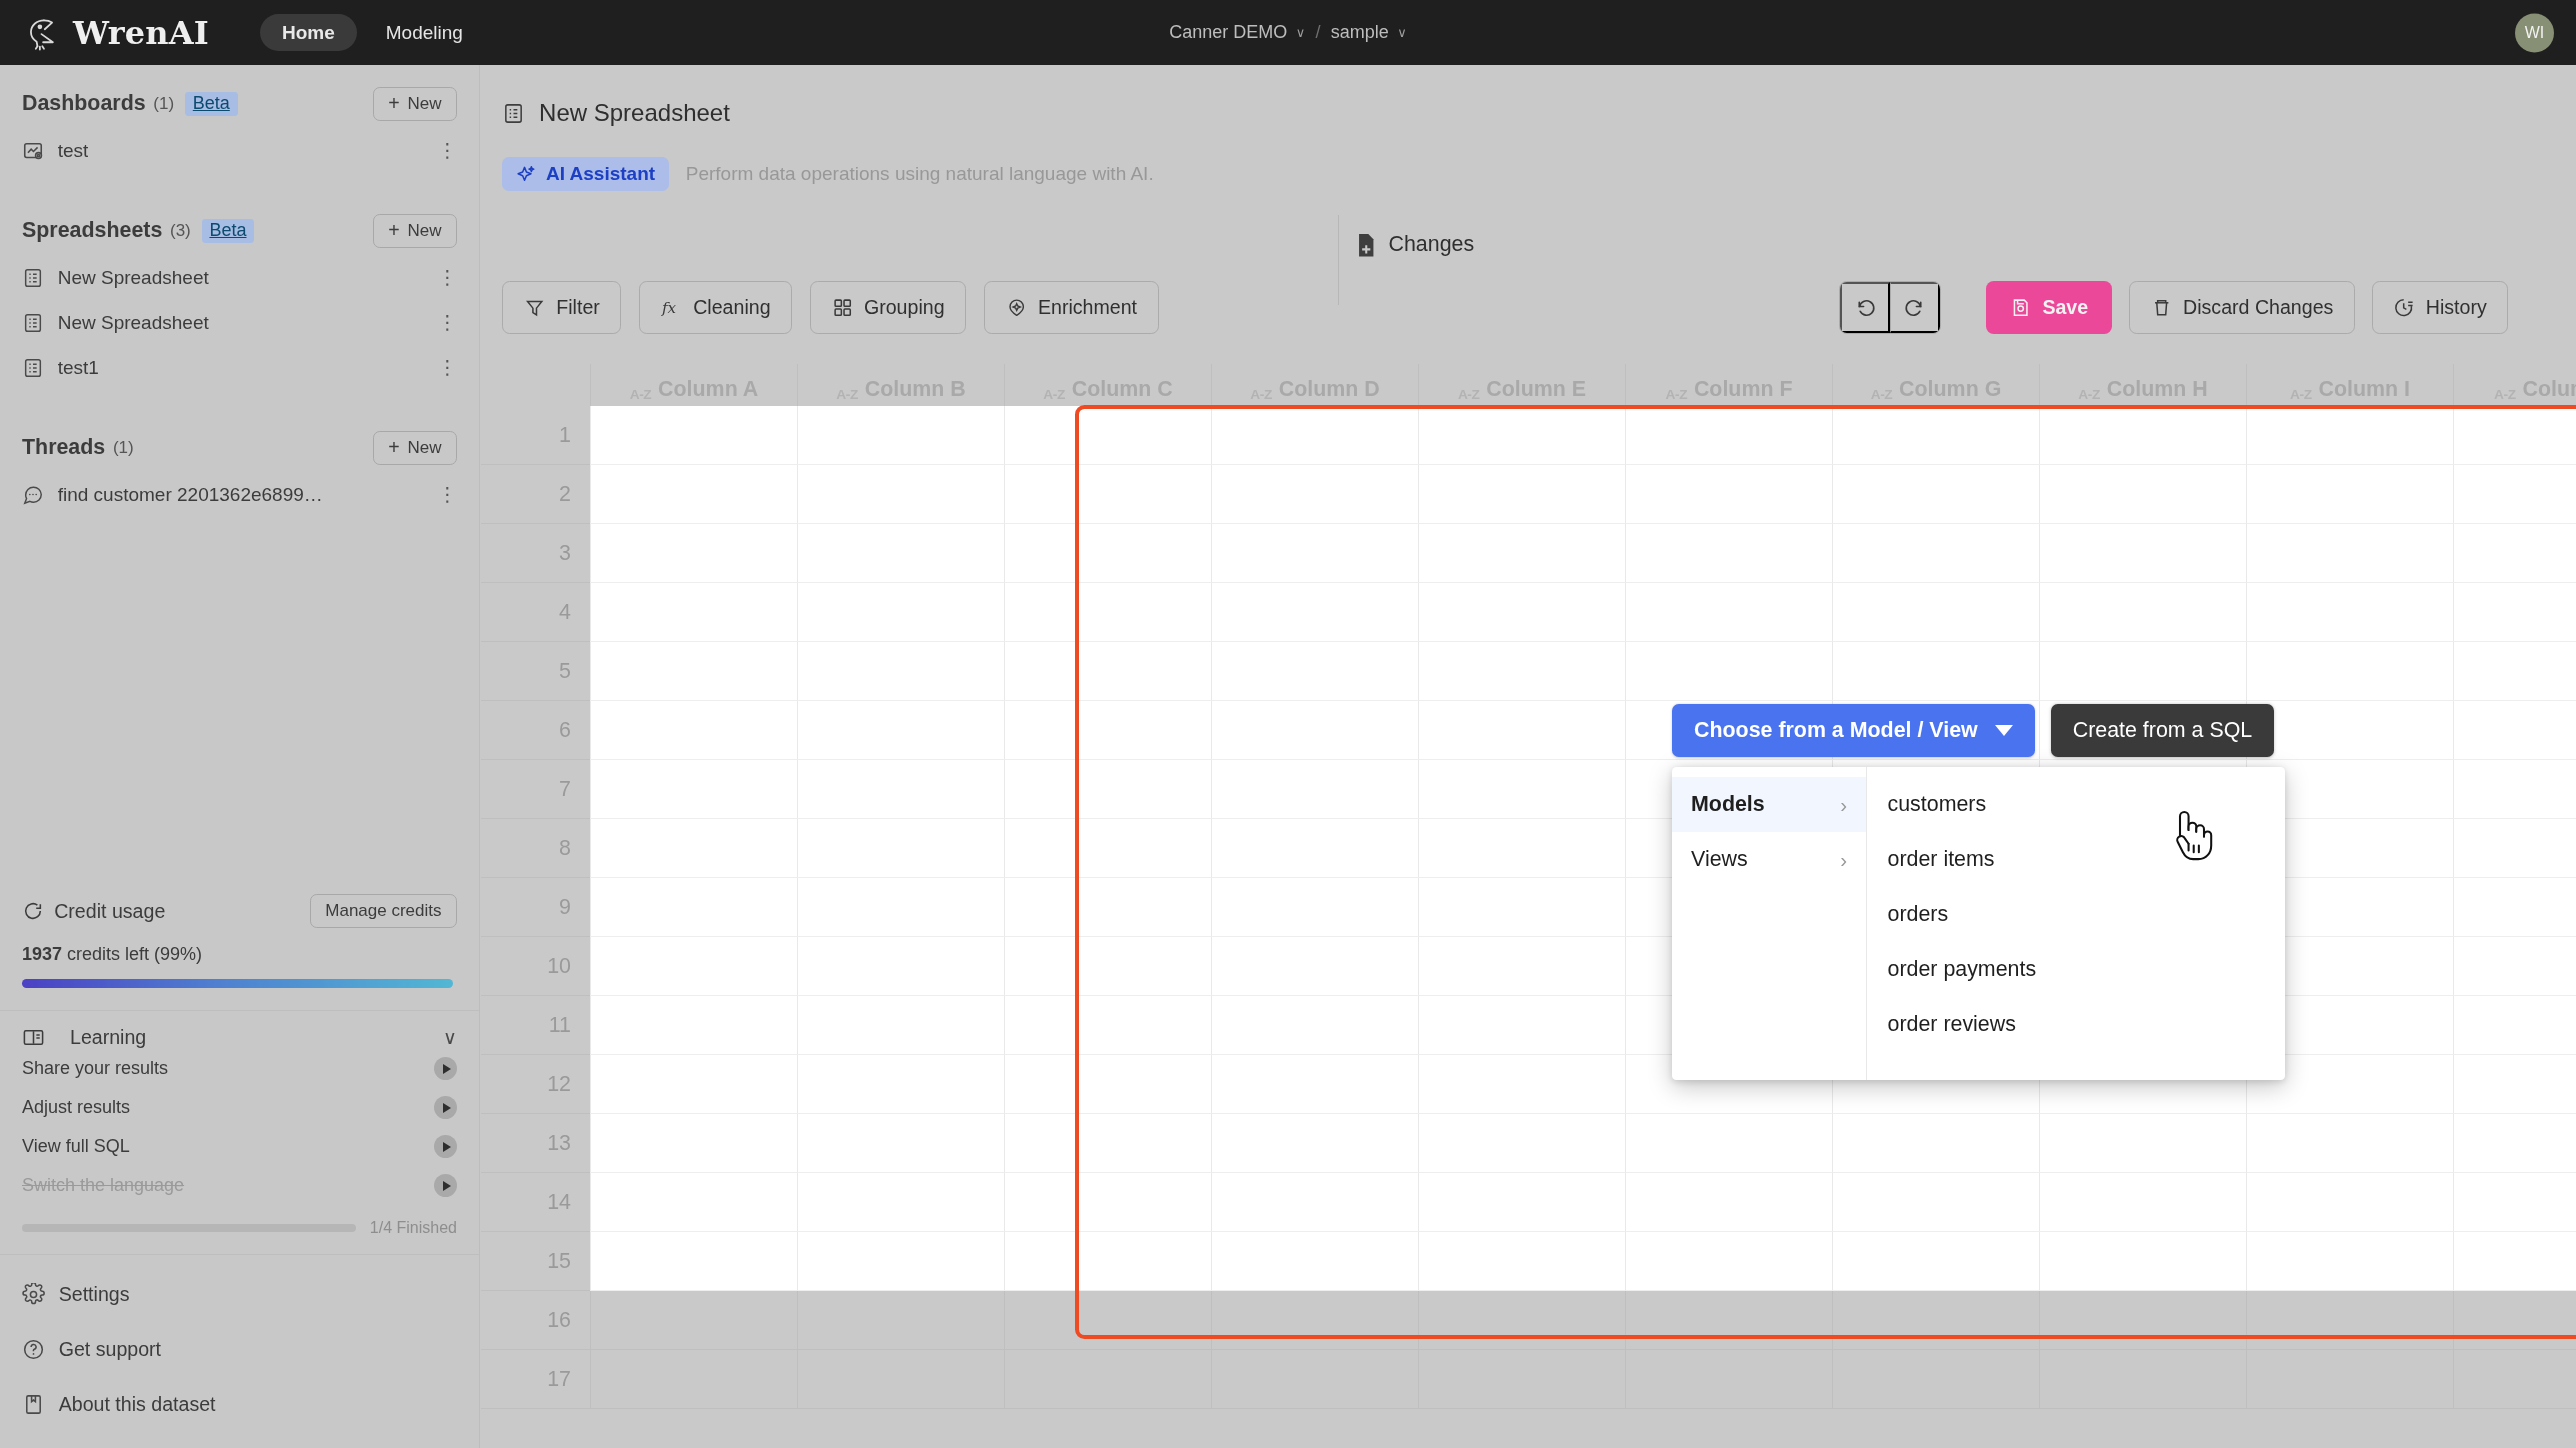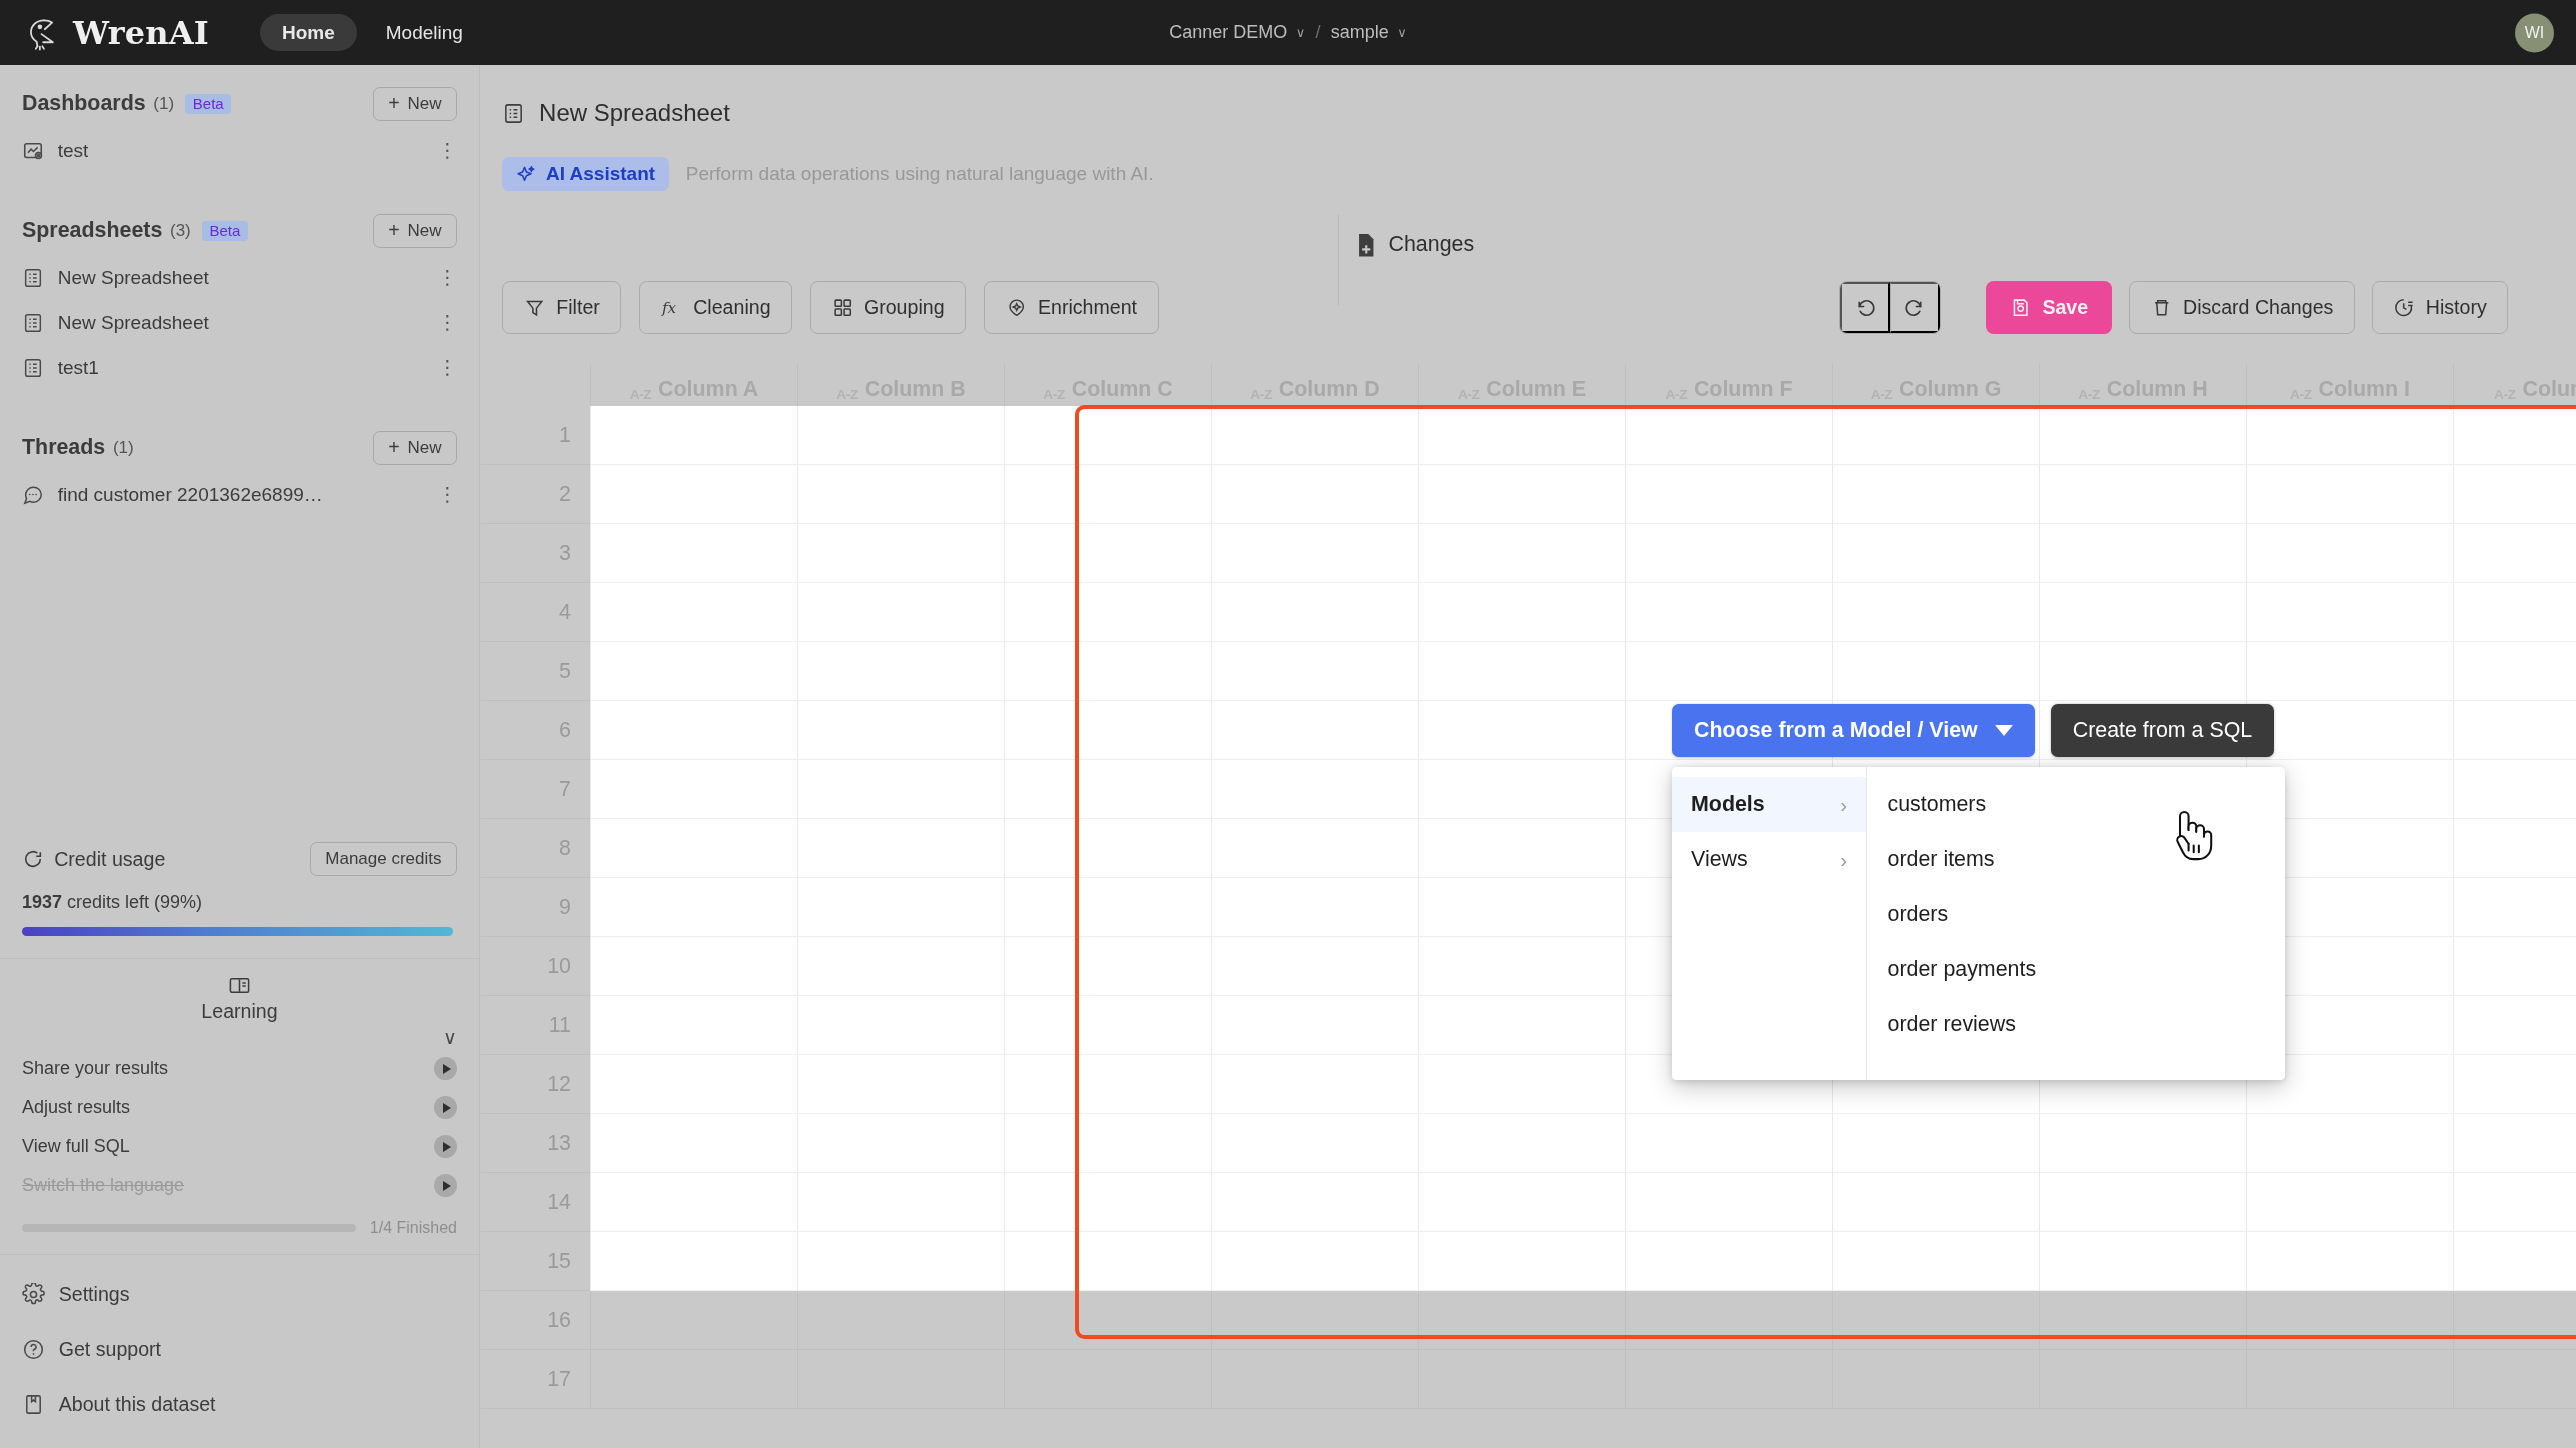--- a/index.html
+++ b/index.html
@@ -53,22 +53,22 @@
     display: flex; flex-direction: column;
   }
   .side-scroll { flex: 1 1 auto; overflow: hidden; padding-top: 13.7px; }
   .sec-head {
     display: flex; align-items: center; padding: 8.5px 22px 8.5px 22px;
     height: 50px;
   }
   .sec-title { font-size: 21.4px; font-weight: 700; color: #3c3c3c; }
   .sec-count { font-size: 17px; color: #555; margin-left: 7.7px; }
   .beta-badge {
-    margin-left: 11px; background: #a8bde4; color: #6d28d9;
-    font-size: 15px; border-radius: 3.4px; padding: 1.7px 7.7px; font-weight: 400;
+    margin-left: 11px; background: #a8bde4; color: #0c4a6e;
+    font-size: 18px; border-radius: 3.4px; padding: 1.7px 7.7px; font-weight: 400; text-decoration: underline;
   }
   .new-btn {
     margin-left: auto; display: flex; align-items: center; gap: 7.7px;
     border: 0.9px solid #a8a8a8; border-radius: 6.8px;
     padding: 6px 14.5px; font-size: 17px; color: #3c3c3c; background: transparent;
   }
   .plus-g { font-size: 19.6px; line-height: 1; font-weight: 300; }
   .side-item {
     display: flex; align-items: center; height: 45px;
     padding: 0 22px 0 22px; gap: 13.7px; color: #3c3c3c; font-size: 19px;
@@ -87,21 +87,21 @@
     padding: 6px 14.5px; font-size: 17px; color: #3c3c3c; background: transparent;
   }
   .credit-text { margin-top: 15.4px; font-size: 18px; color: #3c3c3c; }
   .credit-text b { font-weight: 700; }
   .credit-bar {
     margin-top: 13.7px; height: 9.4px; border-radius: 853px;
     background: linear-gradient(90deg, #4b41c4 0%, #4f7fd0 45%, #52b7d4 100%);
   }
 
   #learning { border-top: 0.9px solid #bebebe; padding: 15.4px 22px 6.8px 22px; }
-  .learn-head { display: flex; align-items: center; gap: 3px; font-size: 19.6px; color: #3c3c3c; flex-direction: column; }
+  .learn-head { display: flex; align-items: center; gap: 25px; font-size: 19.6px; color: #3c3c3c; }
   .learn-chev { margin-left: auto; font-size: 19px; color: #4a4a4a; }
   .learn-item {
     display: flex; align-items: center; height: 39px; font-size: 18px; color: #3c3c3c;
   }
   .learn-item.done { color: #9a9a9a; text-decoration: line-through; }
   .play-circle {
     margin-left: auto; width: 23px; height: 23px; border-radius: 50%;
     background: #a9a9a9; display: flex; align-items: center; justify-content: center;
   }
   .play-tri {

